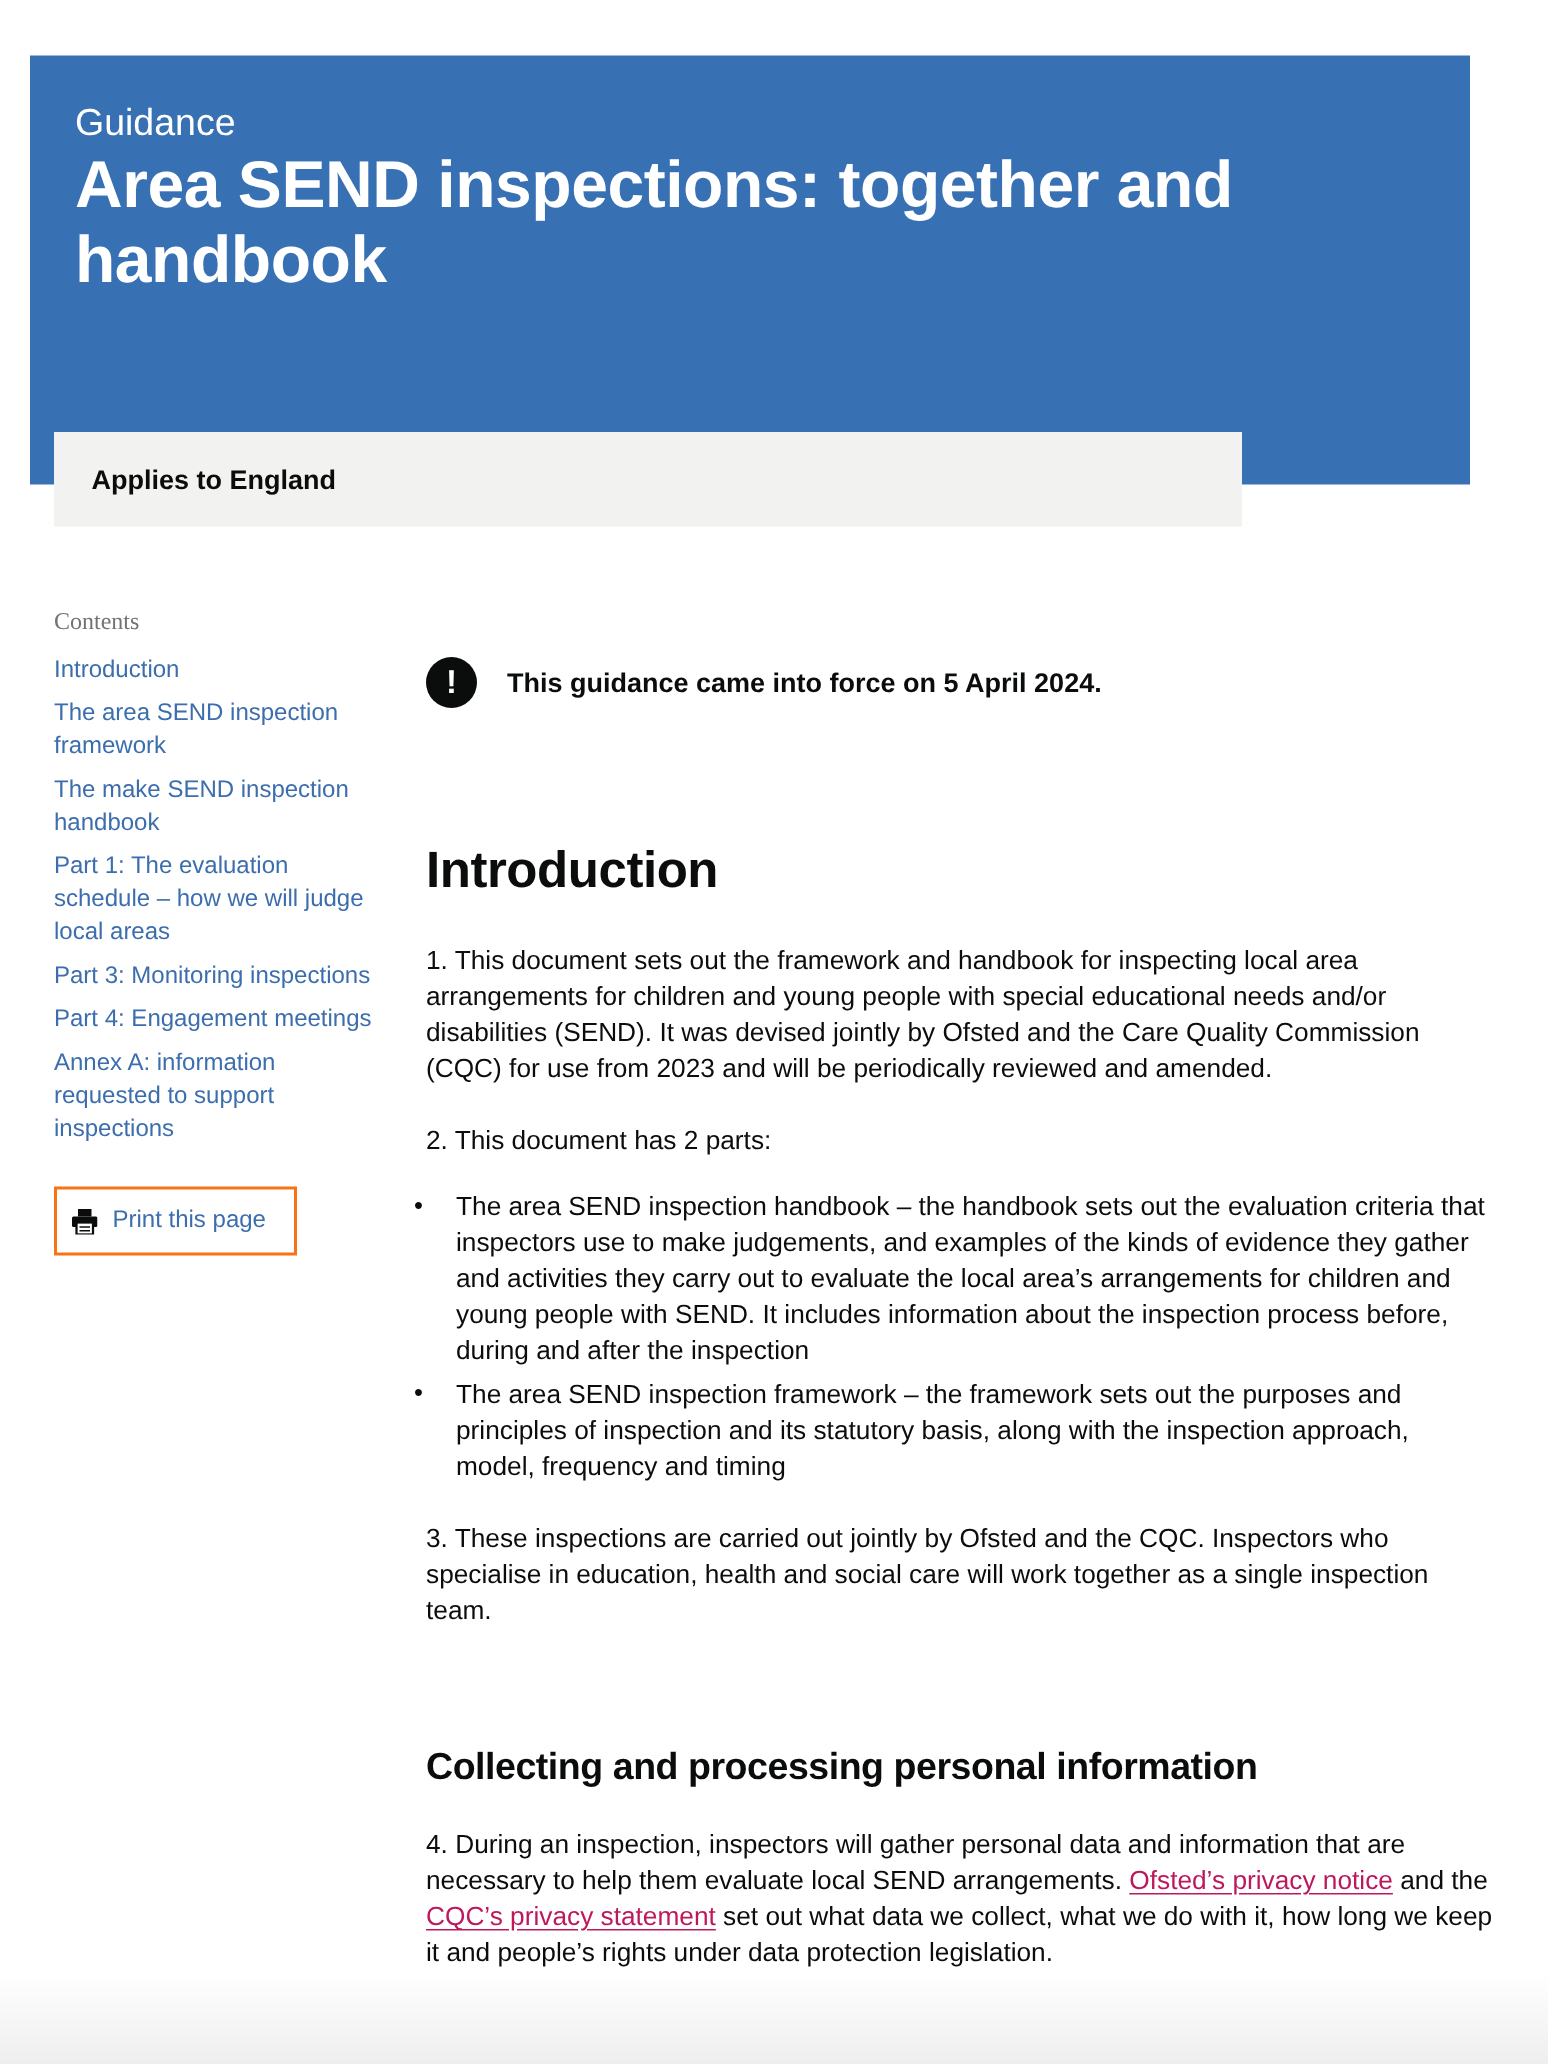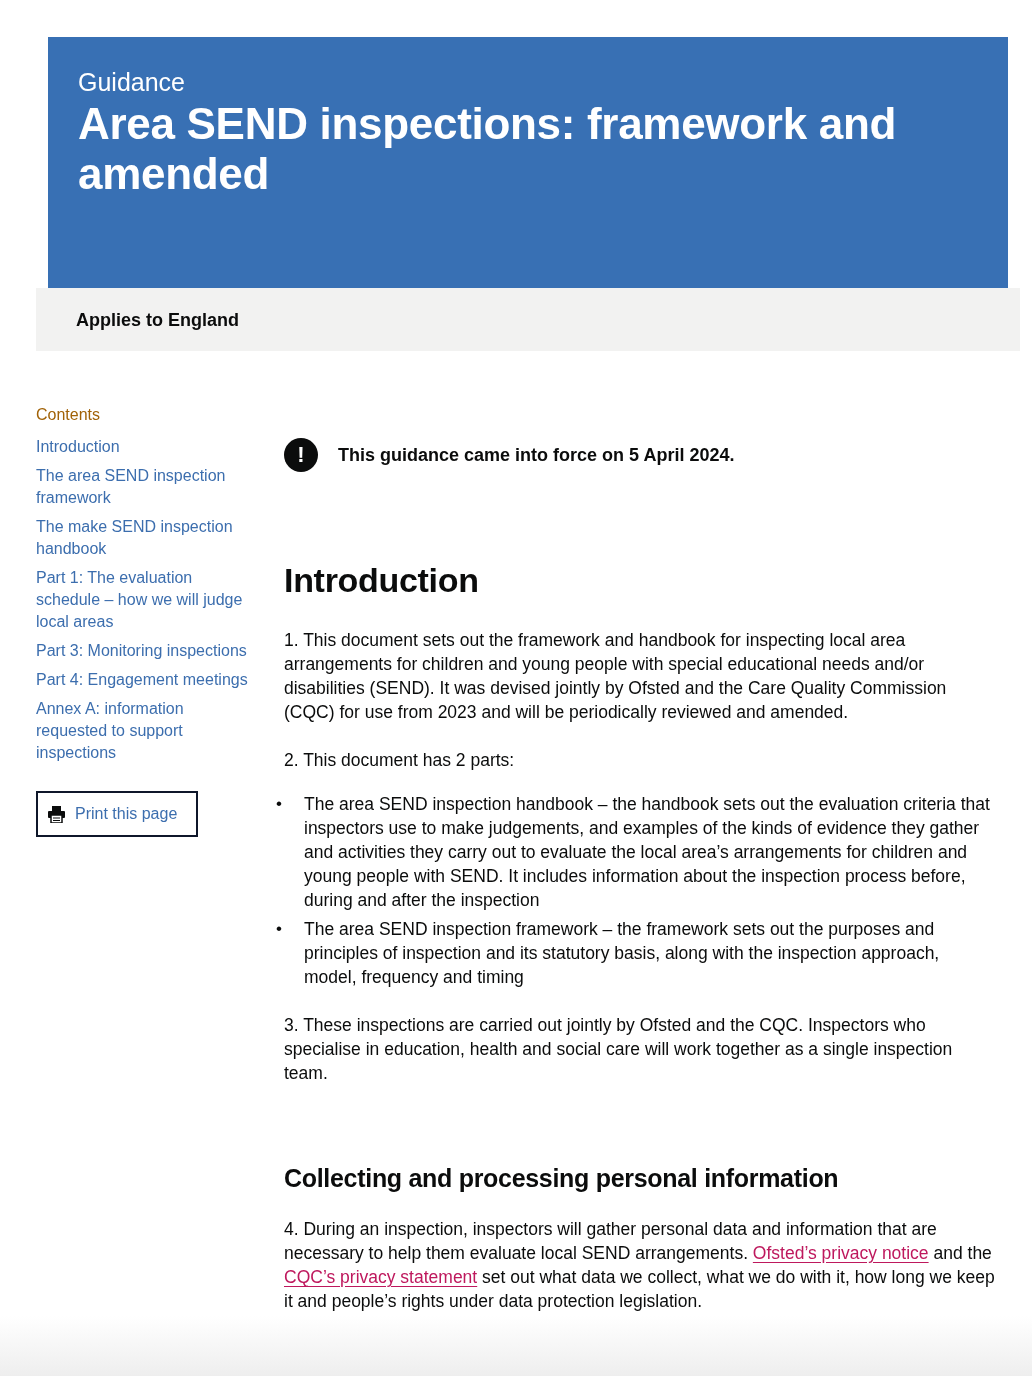--- a/index.html
+++ b/index.html
@@ -1,41 +1,41 @@
 <!DOCTYPE html>
 <html><head>
   <meta charset="utf-8">
   <style>
     * { box-sizing: border-box; margin: 0; padding: 0; }
     html, body { width: 1032px; height: 1376px; overflow: hidden; background: #ffffff; }
     body { font-family: "Liberation Sans", sans-serif; color: #0b0c0c; position: relative; }
 
     .header {
-      position: absolute; left: 48px; top: 37px; width: 960px; height: 286px;
+      position: absolute; left: 20px; top: 37px; width: 960px; height: 286px;
       background: #3870b4; color: #ffffff; padding: 30px 30px 16px 30px;
     }
     .header .context { font-size: 25px; line-height: 30px; font-weight: 400; }
     .header h1 { font-size: 44px; line-height: 50px; font-weight: 700; margin-top: 2px; letter-spacing: -0.3px; width: 880px; }
     .header .updated { font-size: 16px; line-height: 20px; margin-top: 4px; }
 
     .applies {
-      position: absolute; left: 36px; top: 288px; width: 984px; height: 63px;
-      background: #f2f2f1; padding: 20px 40px;
+      position: absolute; left: 36px; top: 288px; width: 792px; height: 63px;
+      background: #f2f2f1; padding: 20px 25px;
     }
     .applies span { font-size: 18px; font-weight: 700; line-height: 24px; }
 
     .sidebar { position: absolute; left: 36px; top: 404px; width: 215px; }
-    .sidebar .contents-title { font-size: 16px; line-height: 22px; margin-bottom: 10px; color: #a16207; }
+    .sidebar .contents-title { font-size: 16px; line-height: 22px; margin-bottom: 10px; color: #737373; font-family: Liberation Serif, serif; }
     .sidebar ol { list-style: none; }
     .sidebar li { margin-bottom: 7px; }
     .sidebar a { color: #3c6eae; text-decoration: none; font-size: 16px; line-height: 22px; display: block; }
 
     .print-btn {
       margin-top: 20px; display: inline-flex; align-items: center; gap: 10px;
-      border: 2px solid #0f172a; padding: 10px 10px 10px 10px; height: 46px; width: 162px;
+      border: 2px solid #f97316; padding: 10px 10px 10px 10px; height: 46px; width: 162px;
       color: #3c6eae; font-size: 16px; background: #fff; cursor: pointer;
     }
     .print-icon { width: 17px; height: 17px; display: inline-block; }
 
     .main { position: absolute; left: 284px; top: 438px; width: 712px; }
     .notice { display: flex; align-items: center; gap: 20px; height: 34px; }
     .notice-icon {
       width: 34px; height: 34px; border-radius: 50%; background: #0b0c0c; color: #fff;
       font-weight: 700; font-size: 22px; display: flex; align-items: center; justify-content: center;
     }
@@ -52,21 +52,21 @@
     .fade {
       position: absolute; left: 0; bottom: 0; width: 1032px; height: 60px;
       background: linear-gradient(to bottom, rgba(255,255,255,0), #eeeeee);
     }
   </style>
 </head>
 <body>
 
 <div class="header">
   <div class="context">Guidance</div>
-  <h1>Area SEND inspections: framework and amended</h1>
+  <h1>Area SEND inspections: together and handbook</h1>
 </div>
 
 <div class="applies">
   <span>Applies to England</span>
 </div>
 
 <nav class="sidebar">
   <div class="contents-title">Contents</div>
   <ol>
     <li>

